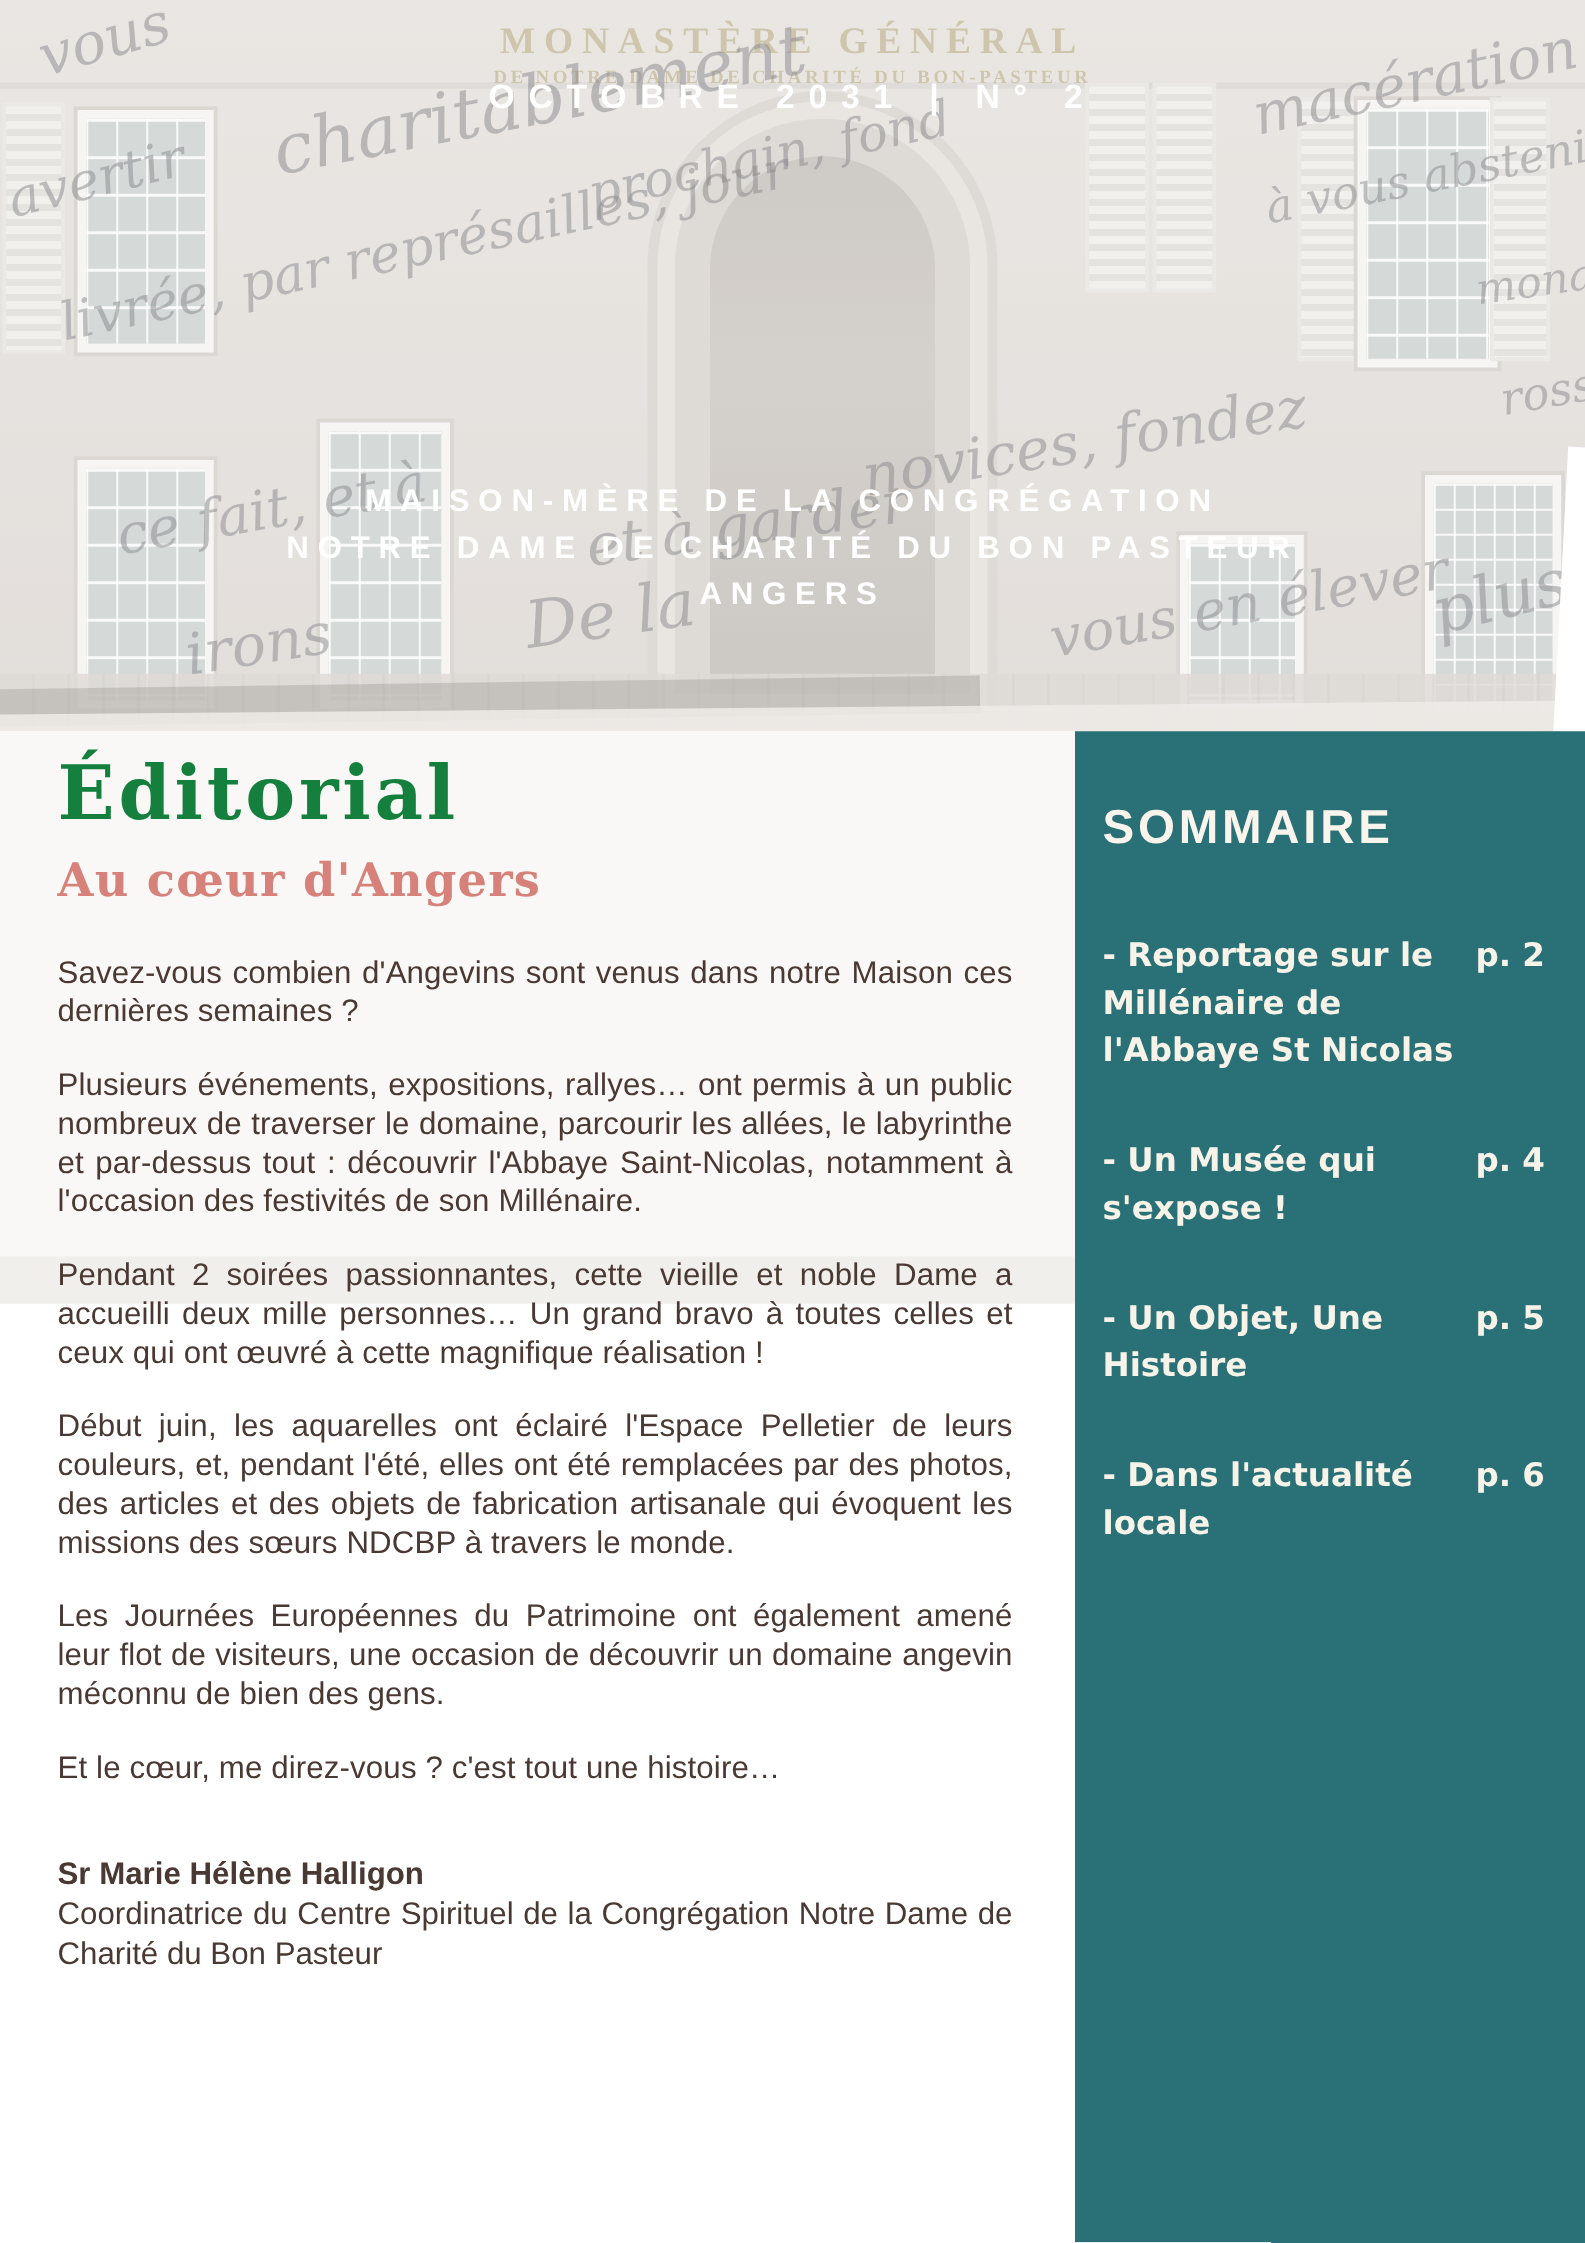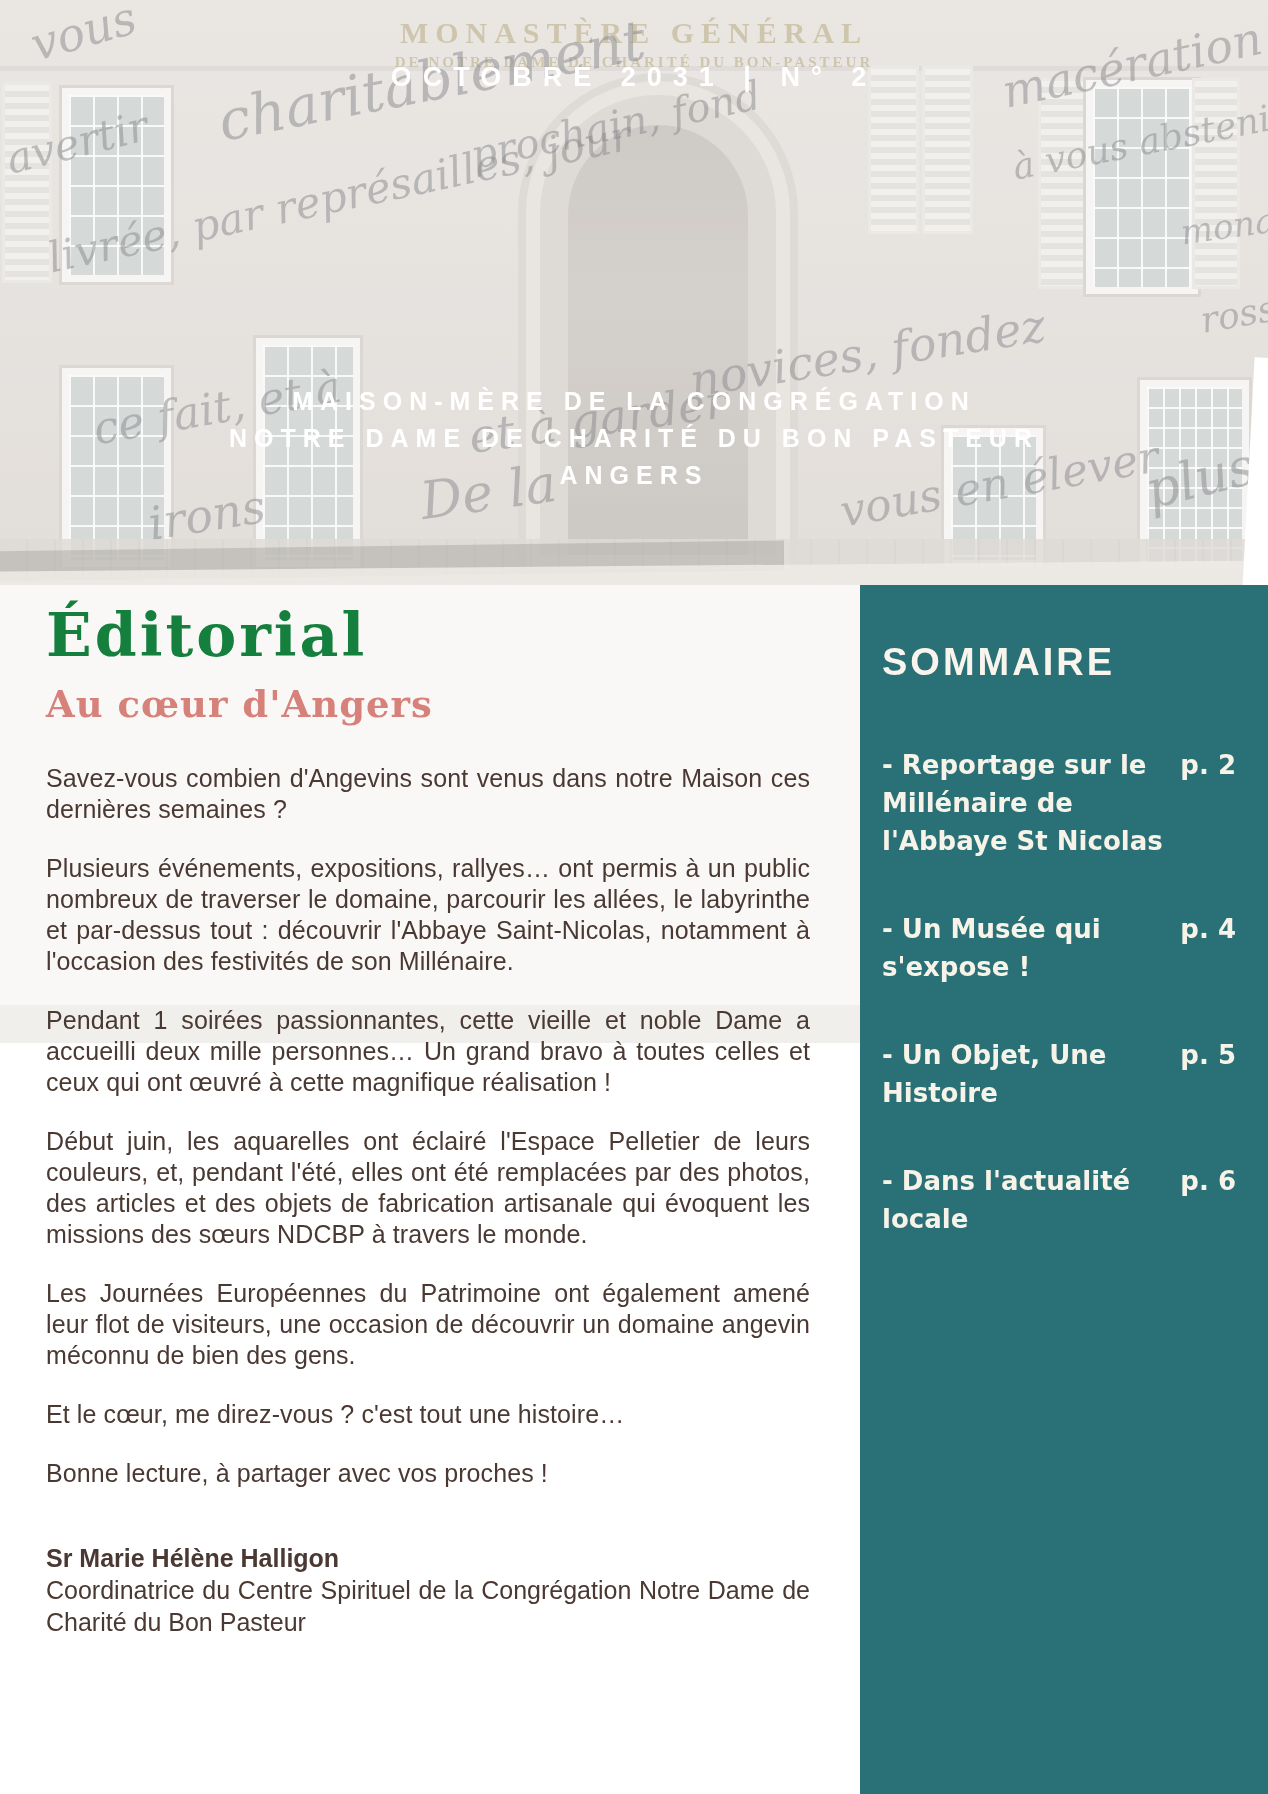--- a/index.html
+++ b/index.html
@@ -133,25 +133,24 @@
 
   <div class="main">
     <div class="wash-top"></div>
     <div class="wash-band"></div>
     <div class="content">
       <h1 class="ed-title">Éditorial</h1>
       <h2 class="ed-sub">Au cœur d'Angers</h2>
 
       <p class="para first">Savez-vous combien d'Angevins sont venus dans notre Maison ces dernières semaines ?</p>
       <p class="para">Plusieurs événements, expositions, rallyes… ont permis à un public nombreux de traverser le domaine, parcourir les allées, le labyrinthe et par-dessus tout : découvrir l'Abbaye Saint-Nicolas, notamment à l'occasion des festivités de son Millénaire.</p>
-      <p class="para">Pendant 1 soirées passionnantes, cette vieille et noble Dame a accueilli deux mille personnes… Un grand bravo à toutes celles et ceux qui ont œuvré à cette magnifique réalisation !</p>
+      <p class="para">Pendant 2 soirées passionnantes, cette vieille et noble Dame a accueilli deux mille personnes… Un grand bravo à toutes celles et ceux qui ont œuvré à cette magnifique réalisation !</p>
       <p class="para">Début juin, les aquarelles ont éclairé l'Espace Pelletier de leurs couleurs, et, pendant l'été, elles ont été remplacées par des photos, des articles et des objets de fabrication artisanale qui évoquent les missions des sœurs NDCBP à travers le monde.</p>
       <p class="para">Les Journées Européennes du Patrimoine ont également amené leur flot de visiteurs, une occasion de découvrir un domaine angevin méconnu de bien des gens.</p>
       <p class="para">Et le cœur, me direz-vous ? c'est tout une histoire…</p>
-      <p class="para">Bonne lecture, à partager avec vos proches !</p>
 
       <p class="sig-name">Sr Marie Hélène Halligon</p>
       <p class="sig-role">Coordinatrice du Centre Spirituel de la Congrégation Notre Dame de Charité du Bon Pasteur</p>
     </div>
   </div>
 
   <div class="sidebar">
     <h2 class="toc-title">SOMMAIRE</h2>
 
 

